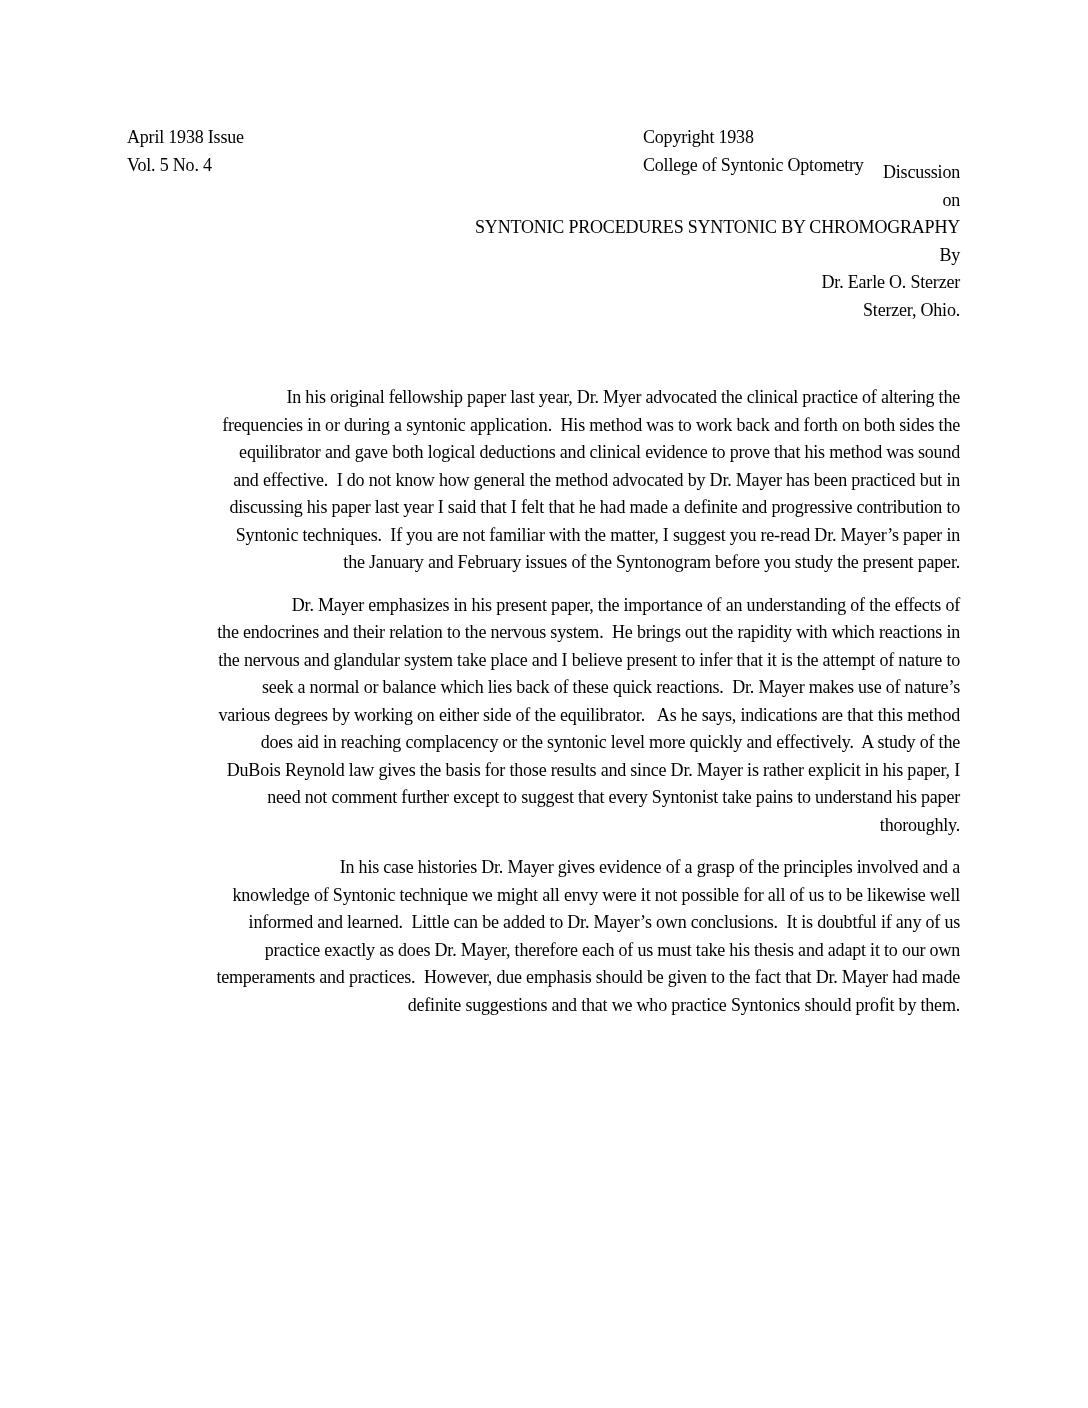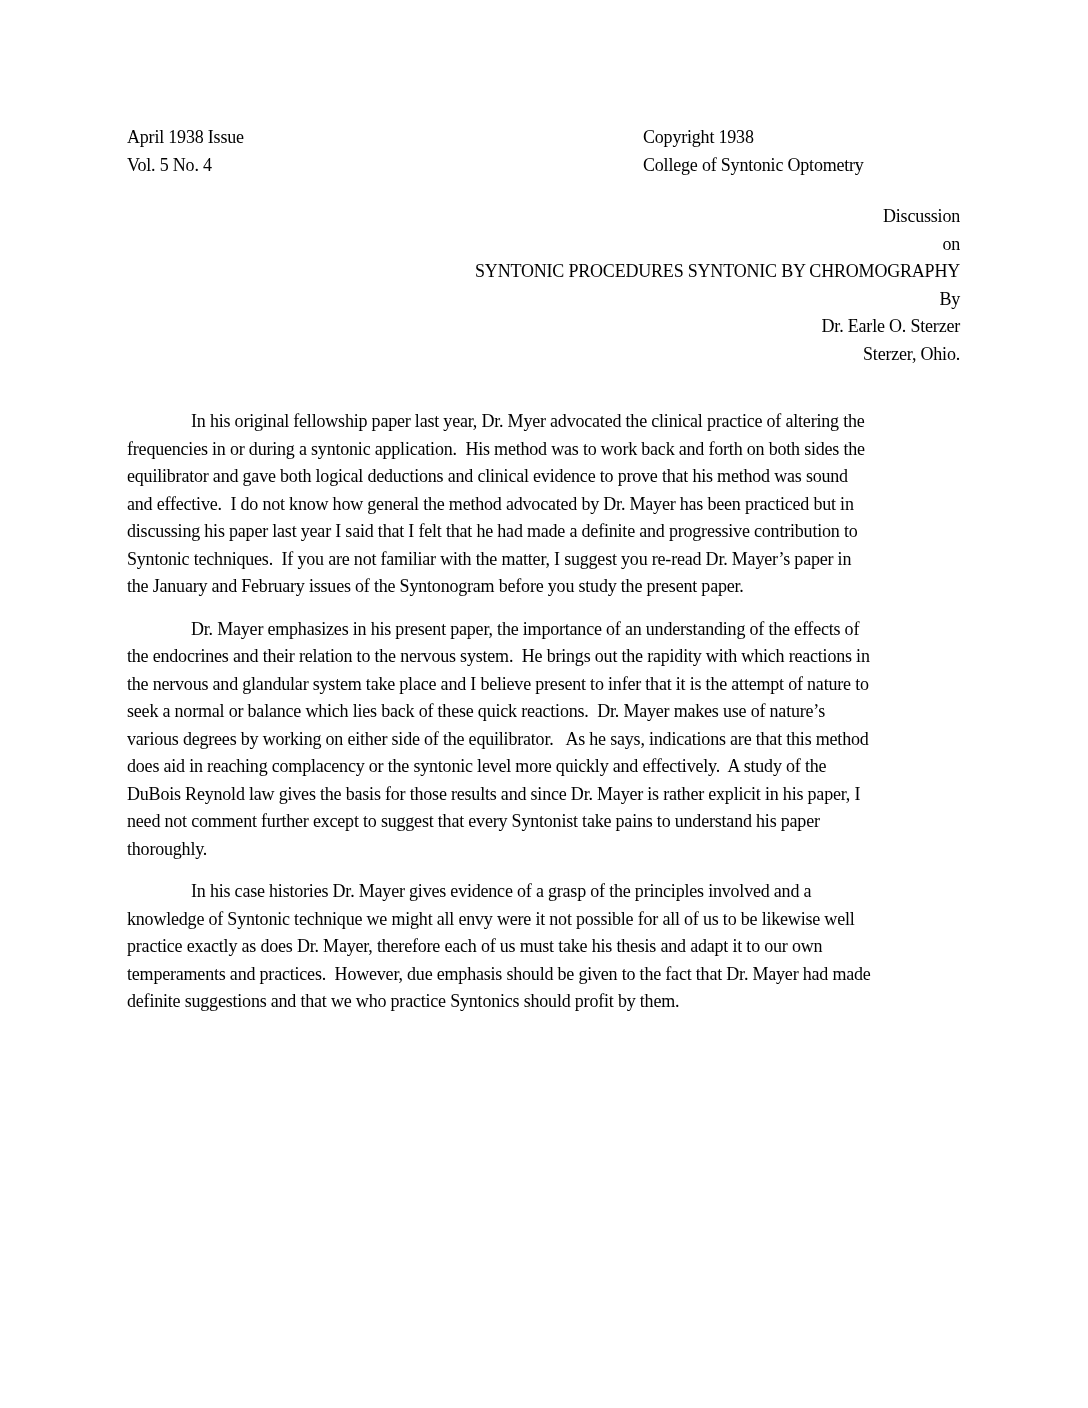--- a/index.html
+++ b/index.html
@@ -23,39 +23,40 @@
     left: 127px;
     top: 0;
     width: 833px;
   }
   .line {
     line-height: 27.5px;
     white-space: pre;
   }
   .header {
     position: relative;
-    padding-top: 120px;
+    padding-top: 76px;
     height: 55px;
   }
   .header-left {
     position: absolute;
     left: 0;
     top: 124px;
   }
   .header-right {
     position: absolute;
     left: 516px;
     top: 124px;
   }
   .title-block {
     margin-top: 28px;
     text-align: right;
   }
   .body-text {
-    margin-top: 40px;
+    margin-top: 60px;
+    text-align: right;
   }
   .paragraph {
     margin: 0 0 15px 0;
   }
   .line.indent {
     padding-left: 64px;
   }
   .signature-block {
     margin-left: 386px;
   }
@@ -103,20 +104,21 @@
           <div class="line">seek a normal or balance which lies back of these quick reactions.  Dr. Mayer makes use of nature’s</div>
           <div class="line">various degrees by working on either side of the equilibrator.   As he says, indications are that this method</div>
           <div class="line">does aid in reaching complacency or the syntonic level more quickly and effectively.  A study of the</div>
           <div class="line">DuBois Reynold law gives the basis for those results and since Dr. Mayer is rather explicit in his paper, I</div>
           <div class="line">need not comment further except to suggest that every Syntonist take pains to understand his paper</div>
           <div class="line">thoroughly.</div>
         </div>
       <div class="paragraph">
           <div class="line indent">In his case histories Dr. Mayer gives evidence of a grasp of the principles involved and a</div>
           <div class="line">knowledge of Syntonic technique we might all envy were it not possible for all of us to be likewise well</div>
+          <div class="line">informed and learned.  Little can be added to Dr. Mayer’s own conclusions.  It is doubtful if any of us</div>
           <div class="line">practice exactly as does Dr. Mayer, therefore each of us must take his thesis and adapt it to our own</div>
           <div class="line">temperaments and practices.  However, due emphasis should be given to the fact that Dr. Mayer had made</div>
           <div class="line">definite suggestions and that we who practice Syntonics should profit by them.</div>
         </div>
     </div>
 
 
   </div>
 </div>
 

